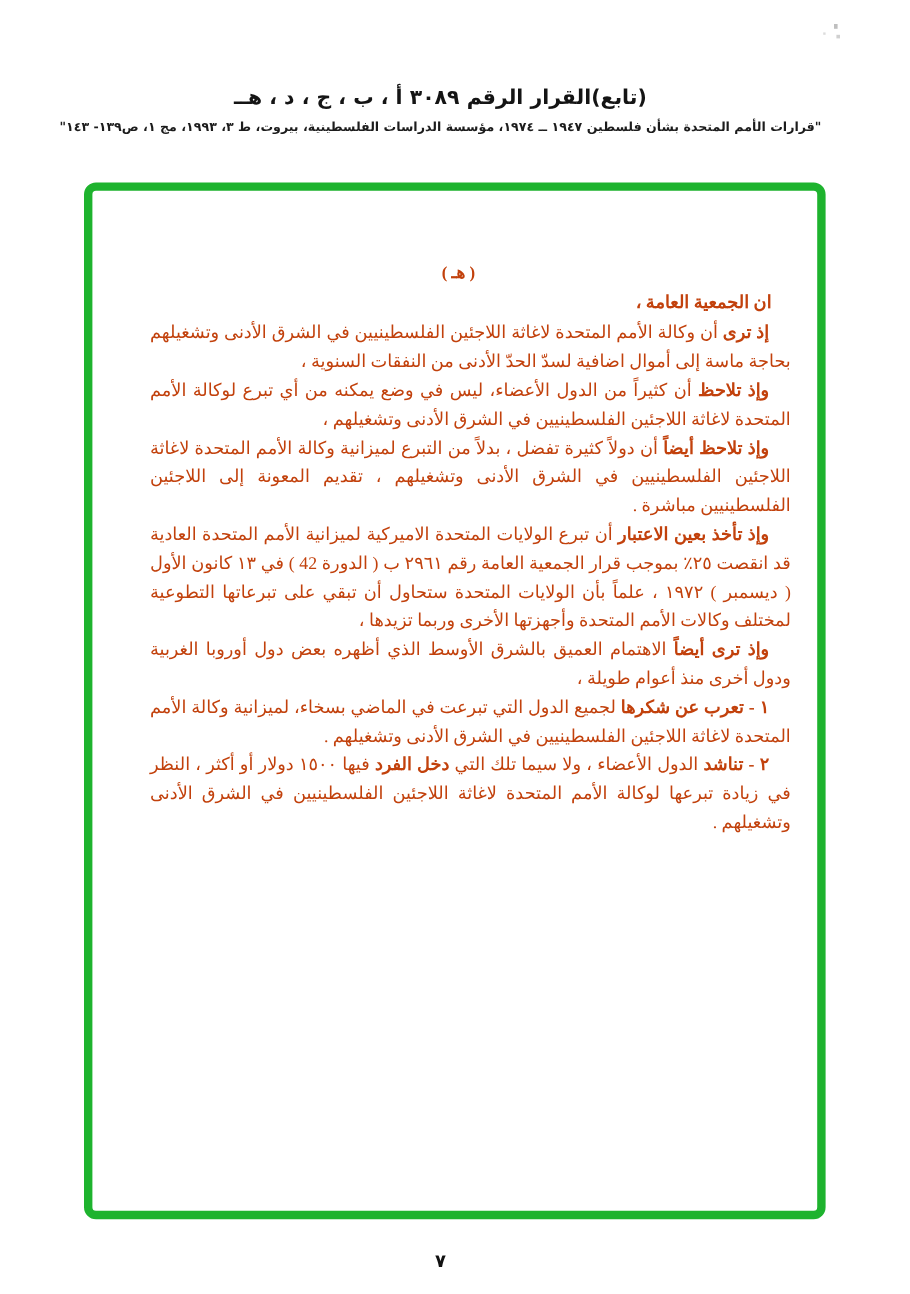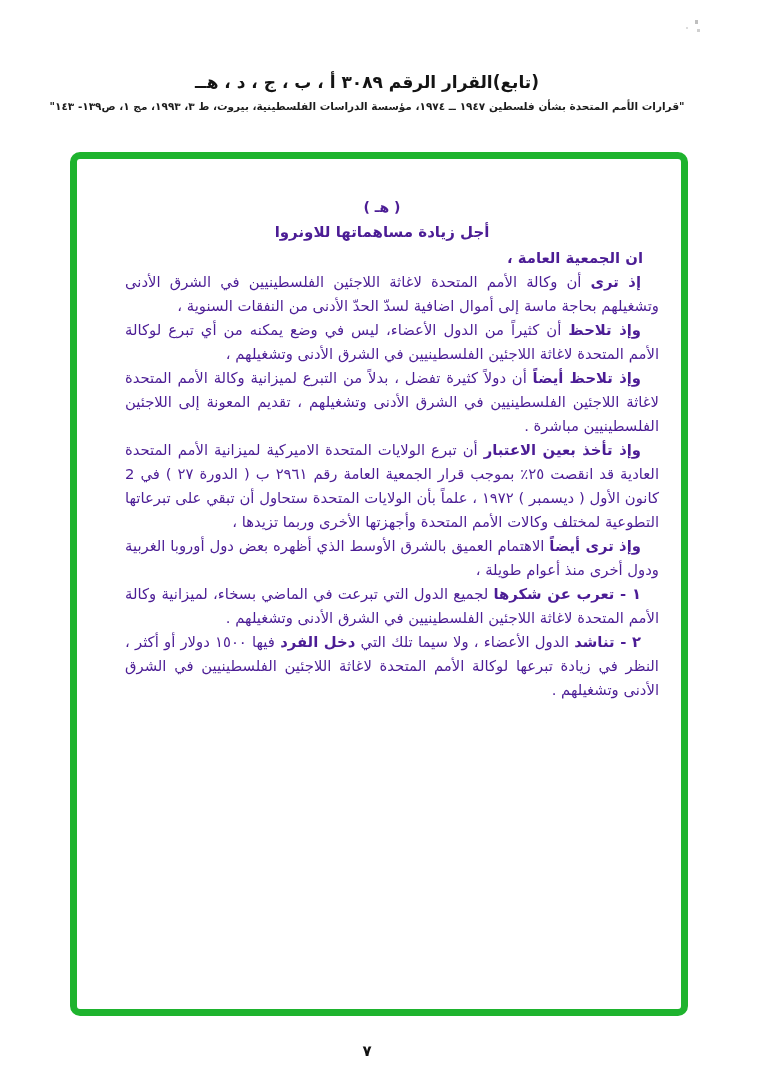--- a/index.html
+++ b/index.html
@@ -26,26 +26,27 @@
   .frame {
     position:absolute;
     left:70px; top:152px;
     width:618px; height:864px;
     border:7px solid #1eb32e;
     border-radius:10px;
     background:#ffffff;
   }
   .content {
     position:absolute; inset:0;
-    padding:36px 22px 0 28px;
+    padding:58px 22px 0 28px;
     direction:rtl;
     font-size:14.8px;
     line-height:24px;
     text-align:justify;
-    color:#4c1d95;
+    color:#c2410c;
+    font-family:Liberation Serif, serif;
   }
   .center { text-align:center; font-weight:bold; }
   .section-letter { font-size:14px; line-height:24px; }
   .doc-title { font-size:15px; line-height:26px; }
   .preamble { font-weight:bold; text-align:right; text-indent:16px; line-height:25px; }
   .para { text-indent:18px;margin-left:20px; }
   .lead { font-weight:bold; }
 
   .page-number {
     position:absolute; bottom:18px; left:0; width:100%;
@@ -67,31 +68,30 @@
     <div class="header-title">(تابع)القرار الرقم ٣٠٨٩ أ ، ب ، ج ، د ، هــ</div>
     <div class="header-subtitle">"قرارات الأمم المتحدة بشأن فلسطين ١٩٤٧ ــ ١٩٧٤، مؤسسة الدراسات الفلسطينية، بيروت، ط ٣، ١٩٩٣، مج ١، ص١٣٩- ١٤٣"</div>
   </div>
 
   <div class="frame" style="border-color: rgb(30, 179, 46);">
     <div class="content">
 
       <div class="center section-letter">( هـ )</div>
 
 
-      <div class="center doc-title">أجل زيادة مساهماتها للاونروا</div>
 
       <p class="preamble">ان الجمعية العامة ،</p>
 
       <p class="para"><span class="lead">إذ ترى</span><span> أن وكالة الأمم المتحدة لاغاثة اللاجئين الفلسطينيين في الشرق الأدنى وتشغيلهم بحاجة ماسة إلى أموال اضافية لسدّ الحدّ الأدنى من النفقات السنوية ،</span></p>
 
       <p class="para"><span class="lead">وإذ تلاحظ</span><span> أن كثيراً من الدول الأعضاء، ليس في وضع يمكنه من أي تبرع لوكالة الأمم المتحدة لاغاثة اللاجئين الفلسطينيين في الشرق الأدنى وتشغيلهم ،</span></p>
 
       <p class="para"><span class="lead">وإذ تلاحظ أيضاً</span><span> أن دولاً كثيرة تفضل ، بدلاً من التبرع لميزانية وكالة الأمم المتحدة لاغاثة اللاجئين الفلسطينيين في الشرق الأدنى وتشغيلهم ، تقديم المعونة إلى اللاجئين الفلسطينيين مباشرة .</span></p>
 
-      <p class="para"><span class="lead">وإذ تأخذ بعين الاعتبار</span><span> أن تبرع الولايات المتحدة الاميركية لميزانية الأمم المتحدة العادية قد انقصت ٢٥٪ بموجب قرار الجمعية العامة رقم ٢٩٦١ ب ( الدورة ٢٧ ) في 2 كانون الأول ( ديسمبر ) ١٩٧٢ ، علماً بأن الولايات المتحدة ستحاول أن تبقي على تبرعاتها التطوعية لمختلف وكالات الأمم المتحدة وأجهزتها الأخرى وربما تزيدها ،</span></p>
+      <p class="para"><span class="lead">وإذ تأخذ بعين الاعتبار</span><span> أن تبرع الولايات المتحدة الاميركية لميزانية الأمم المتحدة العادية قد انقصت ٢٥٪ بموجب قرار الجمعية العامة رقم ٢٩٦١ ب ( الدورة 42 ) في ١٣ كانون الأول ( ديسمبر ) ١٩٧٢ ، علماً بأن الولايات المتحدة ستحاول أن تبقي على تبرعاتها التطوعية لمختلف وكالات الأمم المتحدة وأجهزتها الأخرى وربما تزيدها ،</span></p>
 
       <p class="para"><span class="lead">وإذ ترى أيضاً</span><span> الاهتمام العميق بالشرق الأوسط الذي أظهره بعض دول أوروبا الغربية ودول أخرى منذ أعوام طويلة ،</span></p>
 
       <p class="para"><span class="lead">١ - تعرب عن شكرها</span><span> لجميع الدول التي تبرعت في الماضي بسخاء، لميزانية وكالة الأمم المتحدة لاغاثة اللاجئين الفلسطينيين في الشرق الأدنى وتشغيلهم .</span></p>
 
       <p class="para"><span class="lead">٢ - تناشد</span><span> الدول الأعضاء ، ولا سيما تلك التي </span><span class="lead">دخل الفرد</span><span> فيها ١٥٠٠ دولار أو أكثر ، النظر في زيادة تبرعها لوكالة الأمم المتحدة لاغاثة اللاجئين الفلسطينيين في الشرق الأدنى وتشغيلهم .</span></p>
 
     </div>
   </div>
 

